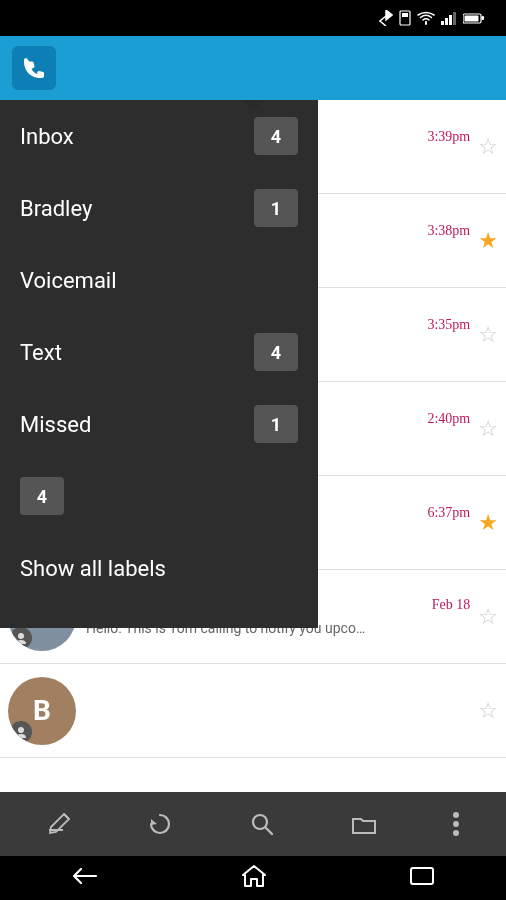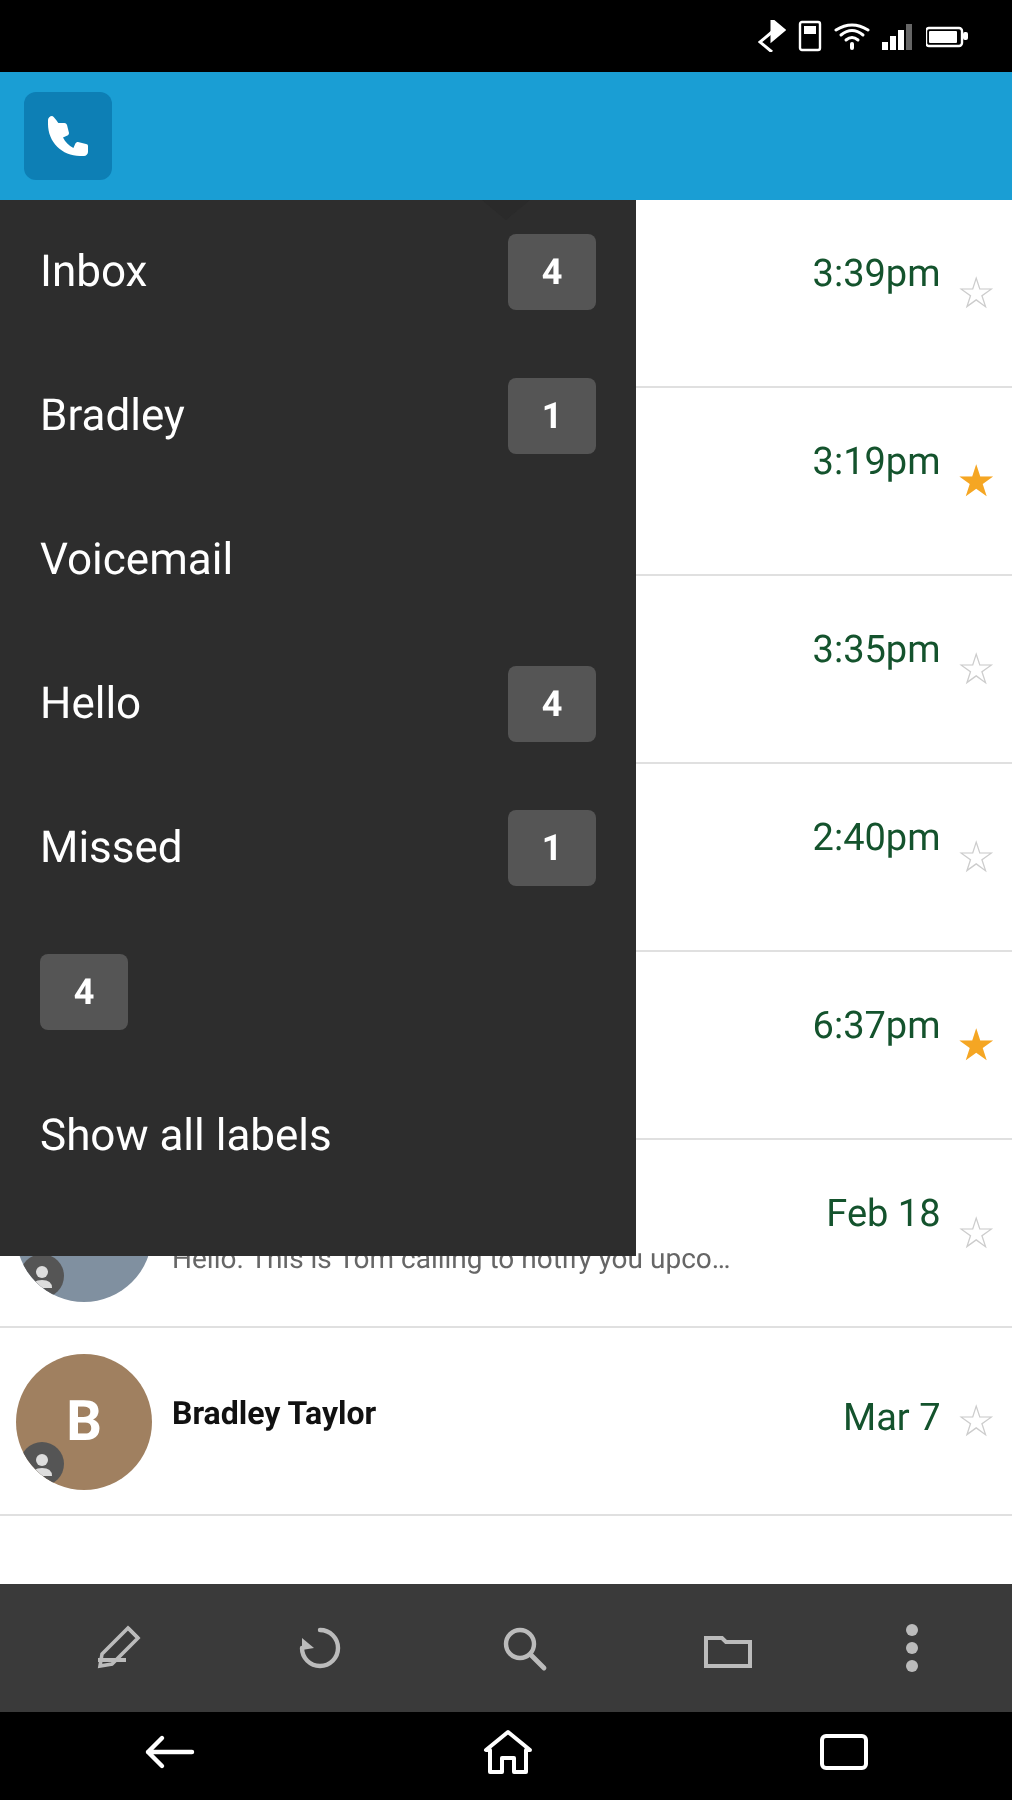--- a/index.html
+++ b/index.html
@@ -191,24 +191,25 @@
     .message-sender {
       font-size: 16px;
       font-weight: bold;
       color: #111;
       flex: 1;
       overflow: hidden;
       text-overflow: ellipsis;
       white-space: nowrap;
     }
     .message-time {
-      font-size: 19px;
-      color: #14532d;
+      font-size: 14px;
+      color: #be185d;
       margin-left: 8px;
       flex-shrink: 0;
+      font-family: Liberation Serif, serif;
     }
     .message-text {
       font-size: 14px;
       color: #666;
       overflow: hidden;
       text-overflow: ellipsis;
       white-space: nowrap;
       max-width: 280px;
     }
     .message-actions {
@@ -351,21 +352,21 @@
       <div class="avatar-icon">
         <svg width="14" height="14" viewBox="0 0 14 14" fill="#ddd">
               <circle cx="7" cy="5" r="3"></circle>
               <path d="M2 13 Q2 9 7 9 Q12 9 12 13Z"></path>
             </svg>
       </div>
     </div>
     <div class="message-content">
       <div class="message-header">
         <span class="message-sender"></span>
-        <span class="message-time">3:19pm</span>
+        <span class="message-time">3:38pm</span>
       </div>
       <div class="message-text">cancelled.</div>
     </div>
     <div class="message-actions">
       <span class="star-icon starred">★</span>
     </div>
   </div>
       <div class="message-item">
     <div class="message-avatar avatar-3">
       <div class="avatar-bg" style="background:#6a8c7a">A</div>
@@ -454,24 +455,20 @@
     <div class="message-avatar avatar-7">
       <div class="avatar-bg" style="background:#a08060">B</div>
       <div class="avatar-icon">
         <svg width="14" height="14" viewBox="0 0 14 14" fill="#ddd">
               <circle cx="7" cy="5" r="3"></circle>
               <path d="M2 13 Q2 9 7 9 Q12 9 12 13Z"></path>
             </svg>
       </div>
     </div>
     <div class="message-content">
-      <div class="message-header">
-        <span class="message-sender">Bradley Taylor</span>
-        <span class="message-time">Mar 7</span>
-      </div>
     </div>
     <div class="message-actions">
       <span class="star-icon">☆</span>
     </div>
   </div>
     </div>
 
   <div class="dropdown-menu" id="dropdown-menu">
       <div class="dropdown-item">
     <span class="dropdown-item-label">Inbox</span>
@@ -479,21 +476,21 @@
   </div>
       <div class="dropdown-item">
     <span class="dropdown-item-label">Bradley</span>
     <span class="dropdown-badge">1</span>
   </div>
       <div class="dropdown-item no-badge">
     <span class="dropdown-item-label">Voicemail</span>
 
   </div>
       <div class="dropdown-item">
-    <span class="dropdown-item-label">Hello</span>
+    <span class="dropdown-item-label">Text</span>
     <span class="dropdown-badge">4</span>
   </div>
       <div class="dropdown-item">
     <span class="dropdown-item-label">Missed</span>
     <span class="dropdown-badge">1</span>
   </div>
       <div class="dropdown-item">
     <span class="dropdown-badge">4</span>
   </div>
       <div class="dropdown-item no-badge">

